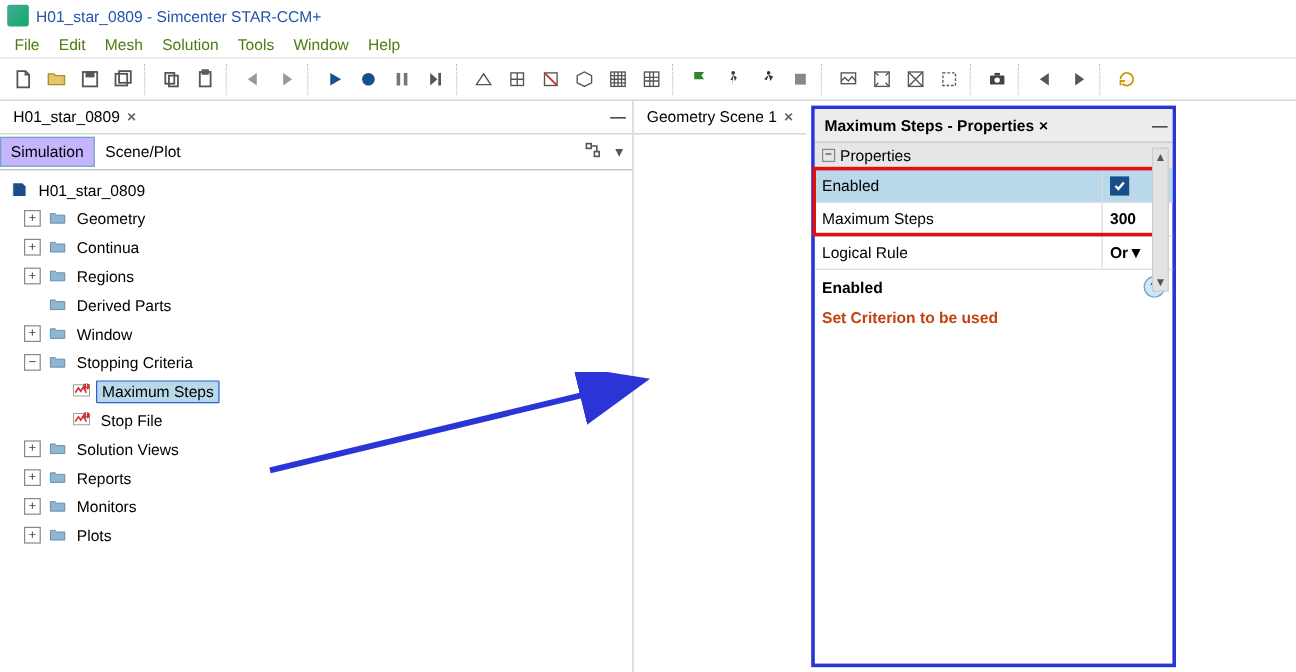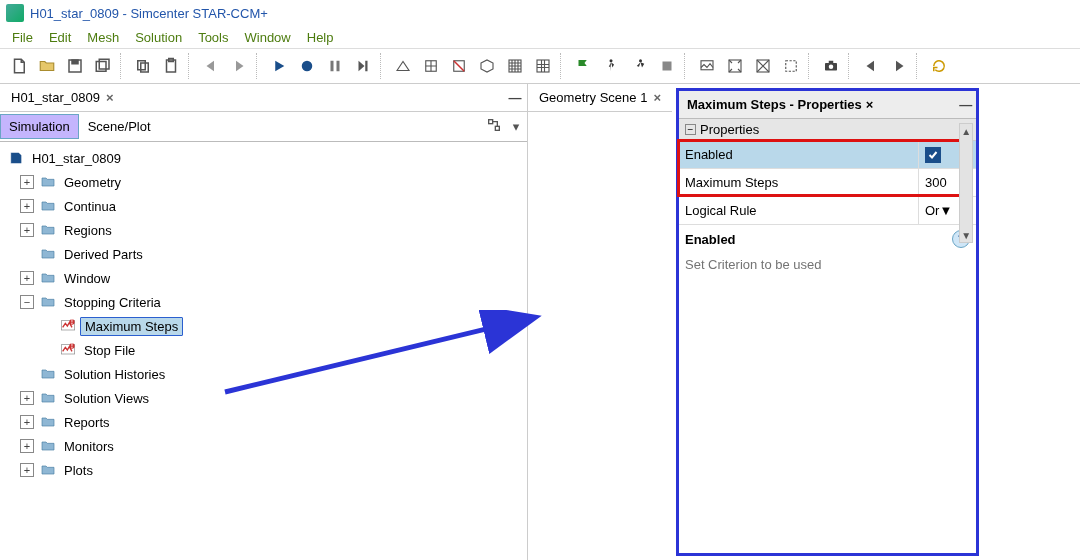--- a/index.html
+++ b/index.html
@@ -54,32 +54,32 @@
   
   .right-inner { border: 3px solid #2b34d6; margin: 4px; display: flex; flex-direction: column; position: relative; }
   .props-tab-row { display: flex; align-items: center; height: 28px; background: #ededed; border-bottom: 1px solid #bbb; padding: 0 4px; }
   .props-tab-row .tab-label { font-weight: bold; padding: 3px 4px; display: flex; align-items: center; gap: 4px; }
   .props-tab-row .spacer { flex: 1; }
   .group-header { background: #e6e6e6; border-bottom: 1px solid #ccc; padding: 3px 6px; display: flex; align-items: center; gap: 4px; }
   .group-header .collapse { width: 11px; height: 11px; border: 1px solid #888; display:flex; align-items:center; justify-content:center; font-size:10px; line-height:1; }
   .prop-grid { position: relative; }
   .prop-row { display: flex; align-items: center; height: 28px; border-bottom: 1px solid #ddd; }
   .prop-row .k { width: 240px; padding-left: 6px; border-right: 1px solid #ddd; height: 100%; display: flex; align-items: center; }
-  .prop-row .v { flex: 1; padding-left: 6px; height: 100%; display: flex; align-items: center; }
+  .prop-row .v { flex: 1; padding-left: 6px; height: 100%; display: flex; align-items: center; font-weight: bold; }
   .prop-row .scrollzone { width: 18px; height: 100%; }
   .prop-highlight { position: absolute; border: 3px solid #d11; pointer-events: none; }
   .checked-box { width: 16px; height: 16px; background: #1a4e8a; display: flex; align-items: center; justify-content: center; }
   .checked-box svg { width: 12px; height: 12px; }
   .unchecked-box { width: 16px; height: 16px; border: 1px solid #aaa; background: #f5f5f5; }
   .row-sel { background: #b9d8ea; }
   .help-row { display: flex; align-items: center; padding: 5px 6px; }
   .help-row b { font-weight: bold; }
   .help-row .spacer { flex: 1; }
   .help-icn { width: 18px; height: 18px; border-radius: 50%; background: #cfe6f7; border: 1px solid #6aa5c5; color: #1a4e8a; font-weight:bold; display:flex; align-items:center; justify-content:center; font-size:12px; }
-  .help-desc { padding: 4px 6px 24px 6px; color: #737373; }
+  .help-desc { padding: 4px 6px 24px 6px; color: #c2410c; font-weight: bold; }
 
   .scroll-overlay { position: absolute; right: 3px; top: 32px; width: 14px; height: 120px; background: #e3e3e3; border: 1px solid #ccc; display:flex; flex-direction:column; justify-content:space-between; }
   .scroll-overlay .arrow { height: 14px; display:flex; align-items:center; justify-content:center; font-size:10px; color:#555;}
 
   
   .anno-arrow { position: absolute; left: 220px; top: 310px; pointer-events: none; }
 </style>
 </head>
 <body>
 
@@ -383,29 +383,20 @@
       <div class="tree-row d2">
         <span class="icn crit-icn">
             <svg viewBox="0 0 24 24">
               <rect x="2" y="4" width="20" height="14" fill="#fff" stroke="#888"></rect>
               <path d="M4 14l4-6 3 4 3-5 4 7" stroke="#c33" fill="none" stroke-width="2"></path>
               <circle cx="18" cy="6" r="4" fill="#c33"></circle>
               <text x="18" y="9" font-size="7" fill="#fff" text-anchor="middle">!</text>
             </svg>
           </span>
         <span class="tree-label">Stop File</span>
-      </div>
-      <div class="tree-row d1">
-        <span class="tw blank"></span>
-        <span class="icn folder-icn">
-            <svg viewBox="0 0 24 24" fill="#8fb7d4" stroke="#4a7fa5">
-              <path d="M3 6h6l2 2h10v10H3z"></path>
-            </svg>
-          </span>
-        <span class="tree-label">Solution Histories</span>
       </div>
       <div class="tree-row d1">
         <span class="tw">+</span>
         <span class="icn folder-icn">
             <svg viewBox="0 0 24 24" fill="#8fb7d4" stroke="#4a7fa5">
               <path d="M3 6h6l2 2h10v10H3z"></path>
             </svg>
           </span>
         <span class="tree-label">Solution Views</span>
       </div>

